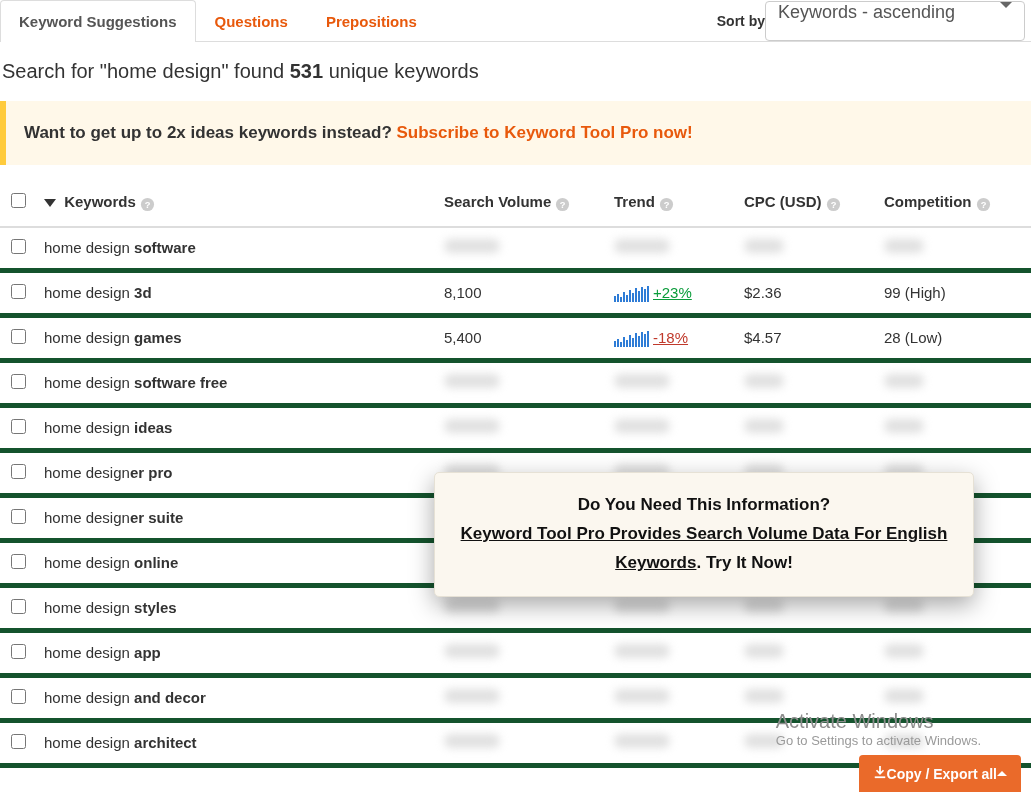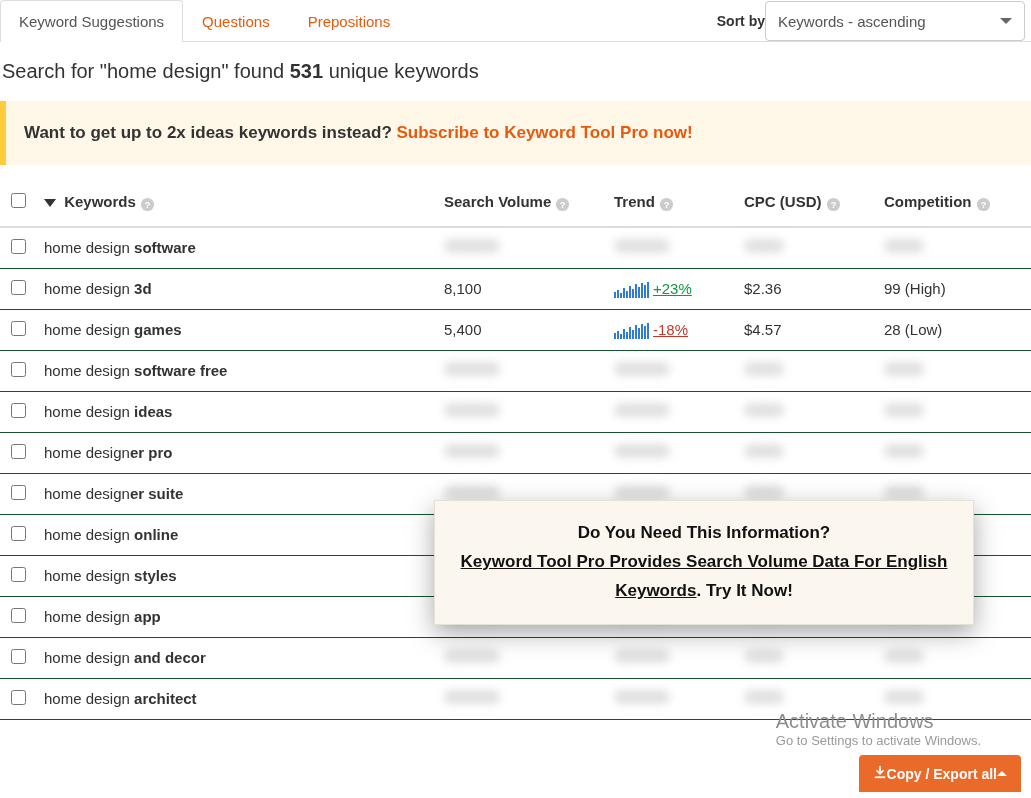--- a/index.html
+++ b/index.html
@@ -19,21 +19,21 @@
     justify-content: space-between;
     padding: 0 6px 0 0;
   }
   .tabs {
     display: flex;
     align-items: flex-end;
   }
   .tab {
     padding: 12px 18px;
     font-size: 15px;
-    font-weight: normal;
+    font-weight: bold;
     color: #e8590c;
     cursor: pointer;
     border: 1px solid transparent;
     border-bottom: none;
     border-radius: 4px 4px 0 0;
   }
   .tab.active {
     color: #555;
     border-color: #ddd;
     background: #fff;
@@ -43,24 +43,23 @@
     align-items: center;
     gap: 0;
   }
   .sort-label { font-size: 14px; font-weight: bold; }
   .sort-select {
     width: 260px;
     height: 40px;
     border: 1px solid #ccc;
     border-radius: 4px;
     padding: 0 12px;
-    font-size: 15px;
+    font-size: 18px;
     color: #555;
     display: flex;
-    align-items: center;
     justify-content: space-between;
     cursor: pointer;
   }
   .caret-down {
     width: 0; height: 0;
     border-left: 6px solid transparent;
     border-right: 6px solid transparent;
     border-top: 6px solid #666;
   }
   .tabs-border { border-bottom: 1px solid #ddd; margin-top: -1px; }
@@ -86,21 +85,21 @@
   }
   thead th {
     text-align: left;
     padding: 14px 8px 14px 8px;
     border-bottom: 2px solid #ddd;
     color: #333;
     font-weight: bold;
   }
   th .help-icon, td .help-icon { color: #bbb; vertical-align: middle; }
   .help-icon svg { width: 15px; height: 15px; display:inline-block; vertical-align: text-bottom; }
-  tbody tr { border-bottom: 1px solid #14532d; }
+  tbody tr { border-bottom: 5px solid #14532d; }
   tbody td { padding: 11px 8px; vertical-align: middle; }
   .col-check { width: 36px; text-align:center; }
   input[type=checkbox] { width: 15px; height: 15px; cursor: pointer; }
   .col-kw { width: 400px; }
   .col-sv { width: 170px; }
   .col-trend { width: 130px; }
   .col-cpc { width: 140px; }
   .col-comp { }
   .sort-tri {
     display:inline-block;
@@ -129,29 +128,28 @@
     width: 2px; background:#2e7cd6; display:inline-block;
   }
   .trend-up { color:#0a9c3a; text-decoration: underline; }
   .trend-down { color:#c0392b; text-decoration: underline; }
   .overlay {
     position:absolute;
     left:434px; top:472px;
     width:540px;
     background:#fbf7ef;
     border:1px solid #e6e1d5;
-    border-radius:0;
+    border-radius:5px;
     padding:18px 14px;
     box-shadow:0 8px 24px rgba(0,0,0,.35);
     text-align:center;
     font-size:17px;
     line-height:1.7;
     font-weight: bold;
     color:#111;
-    margin-top:28px;
   }
   .overlay a { color:#111; text-decoration: underline; }
   .export-btn {
     position:absolute;
     right:10px; bottom:6px;
     background:#ea6a2a;
     color:#fff;
     font-weight:bold;
     font-size:14px;
     padding:10px 14px;

